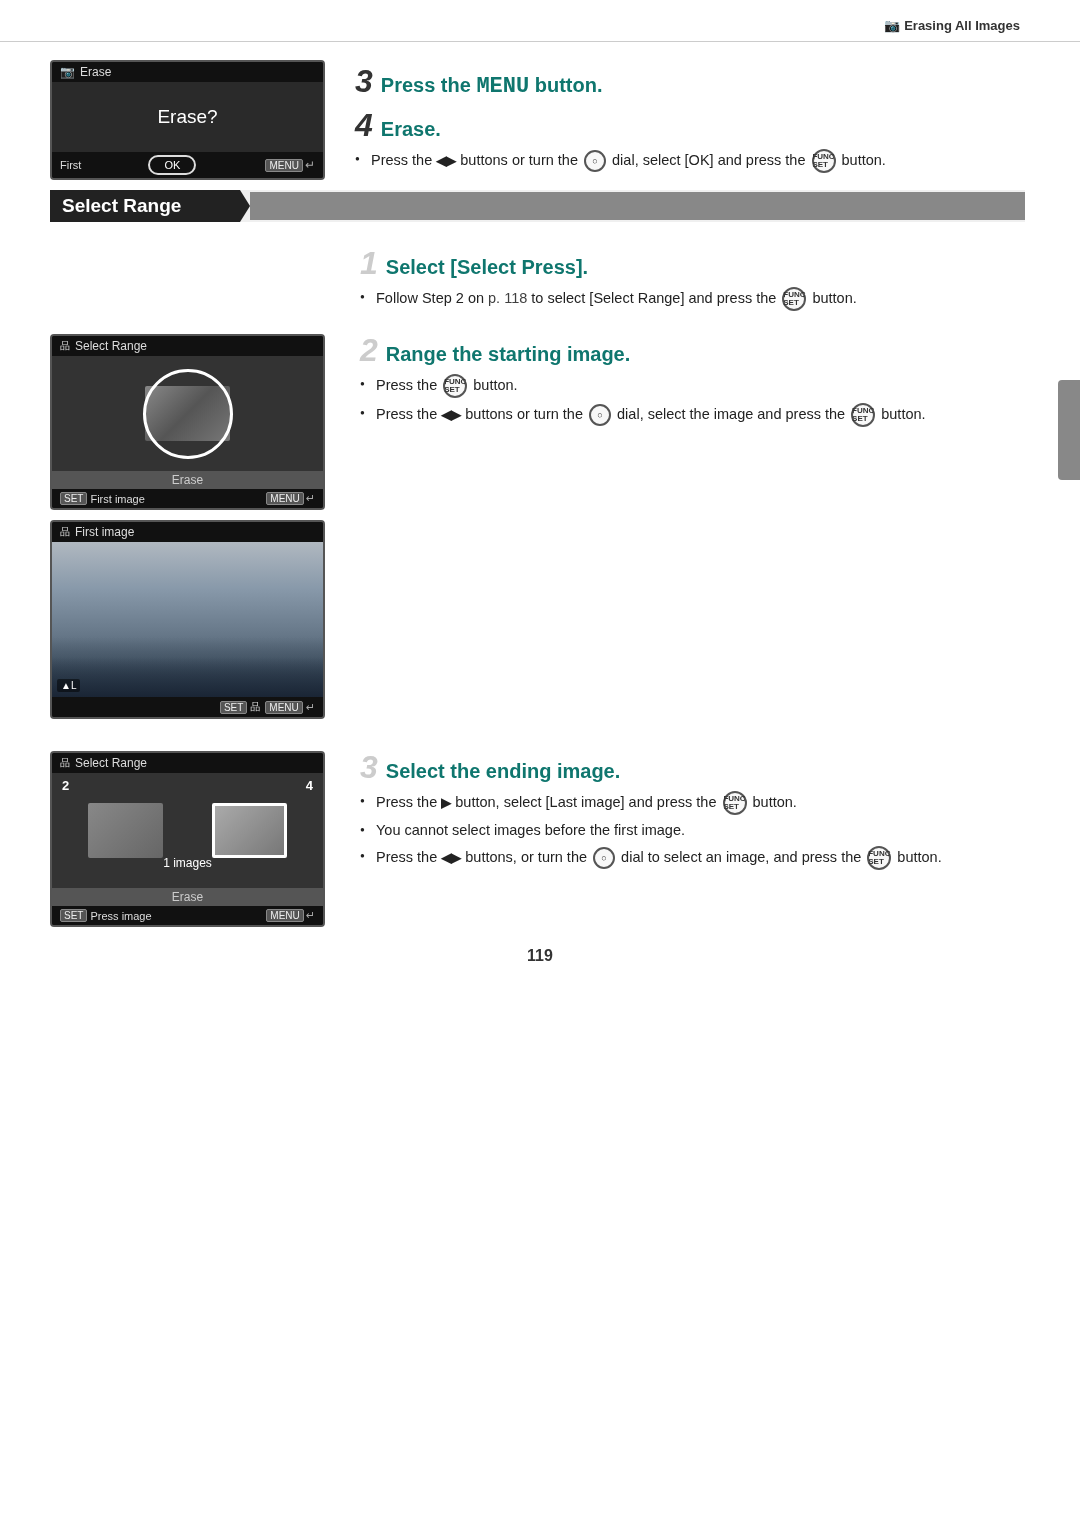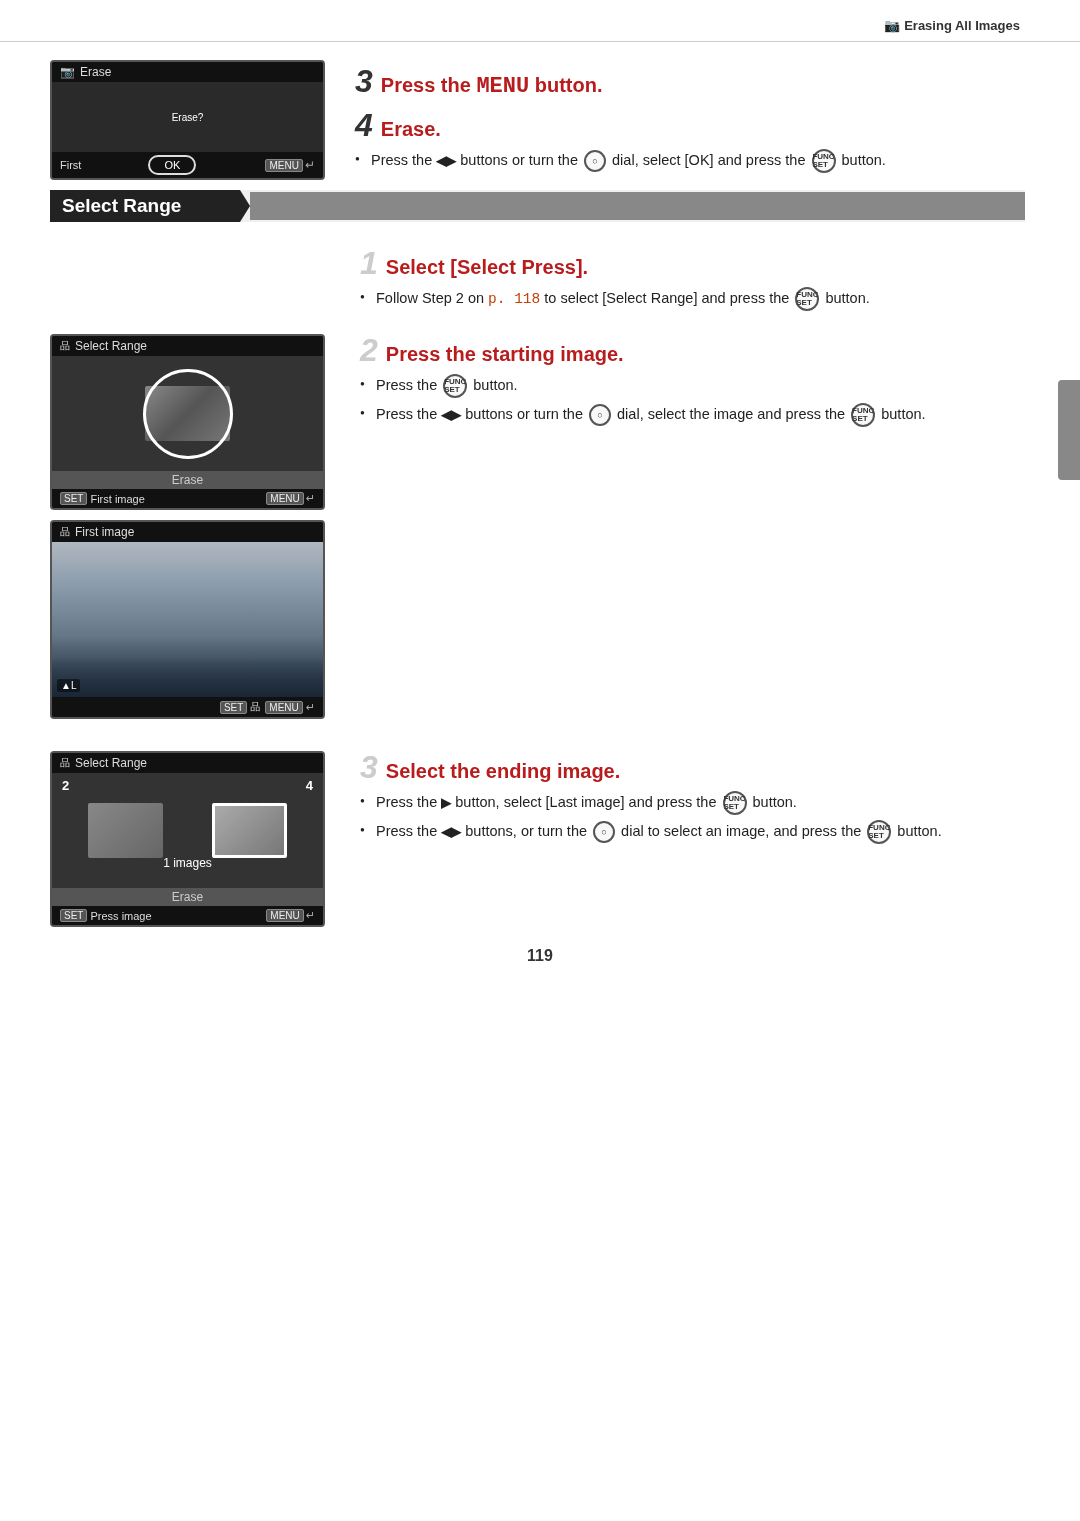--- a/index.html
+++ b/index.html
@@ -56,21 +56,21 @@
       margin-right: 8px;
       line-height: 1;
       font-style: italic;
     }
     .step-num.dark {
       color: #333;
     }
     .step-title {
       font-size: 20px;
       font-weight: bold;
-      color: #b91c1c;
+      color: #0f766e;
     }
     .step-title .menu-word {
       font-family: 'Courier New', monospace;
       font-size: 22px;
       font-weight: bold;
     }
 
     .bullet-list {
       list-style: none;
       padding: 0;
@@ -84,21 +84,21 @@
       line-height: 1.45;
     }
     .bullet-list li::before {
       content: '●';
       position: absolute;
       left: 0;
       font-size: 8px;
       top: 4px;
       color: #222;
     }
-    .link-blue { color: #c2410c; text-decoration: none; font-family: Liberation Mono, monospace; }
+    .link-blue { color: #404040; text-decoration: none; }
 
     
     .btn-icon {
       display: inline-flex;
       align-items: center;
       justify-content: center;
       border: 2px solid #555;
       border-radius: 50%;
       width: 22px;
       height: 22px;
@@ -479,21 +479,21 @@
 
   <div class="top-section">
 
     <div class="erase-screen-wrap">
       <div class="camera-screen">
         <div class="cam-top-bar">
           <span>📷</span>
           <span>Erase</span>
         </div>
         <div class="cam-content" style="min-height:70px;">
-          <span style="color:#fff; font-size:10px;">Erase?</span>
+          <span style="color:#fff; font-size:19px;">Erase?</span>
         </div>
         <div class="cam-bottom-bar">
           <span class="cam-stop-btn">First</span>
           <span class="cam-ok-btn">OK</span>
           <span style="display:flex;align-items:center;gap:2px;">
             <span class="menu-tag">MENU</span>
             <span style="color:#aaa;font-size:12px;">↵</span>
           </span>
         </div>
       </div>
@@ -604,21 +604,21 @@
                 <span class="menu-tag">MENU</span>
                 <span style="color:#aaa;">↵</span>
               </span>
             </div>
           </div>
         </div>
 
         <div class="step-right">
           <div class="step-heading">
             <span class="step-num" style="color:#ccc;">2</span>
-            <span class="step-title">Press the starting image.</span>
+            <span class="step-title">Range the starting image.</span>
           </div>
           <ul class="bullet-list">
             <li>
               Press the
               <span class="btn-icon" style="font-size:8px;font-weight:bold;width:24px;height:24px;">FUNC<br>SET</span>
               button.
             </li>
             <li>
               Press the <span class="arrow-lr">◀▶</span> buttons or turn the
               <span class="btn-icon">○</span> dial,
@@ -665,20 +665,23 @@
             <span class="step-title">Select the ending image.</span>
           </div>
           <ul class="bullet-list">
             <li>
               Press the <span class="arrow-lr">▶</span> button, select [Last image]
               and press the
               <span class="btn-icon" style="font-size:8px;font-weight:bold;width:24px;height:24px;">FUNC<br>SET</span>
               button.
             </li>
             <li>
+              You cannot select images before the first image.
+            </li>
+            <li>
               Press the <span class="arrow-lr">◀▶</span> buttons, or turn the
               <span class="btn-icon">○</span> dial
               to select an image, and press the
               <span class="btn-icon" style="font-size:8px;font-weight:bold;width:24px;height:24px;">FUNC<br>SET</span>
               button.
             </li>
           </ul>
         </div>
       </div>
 

